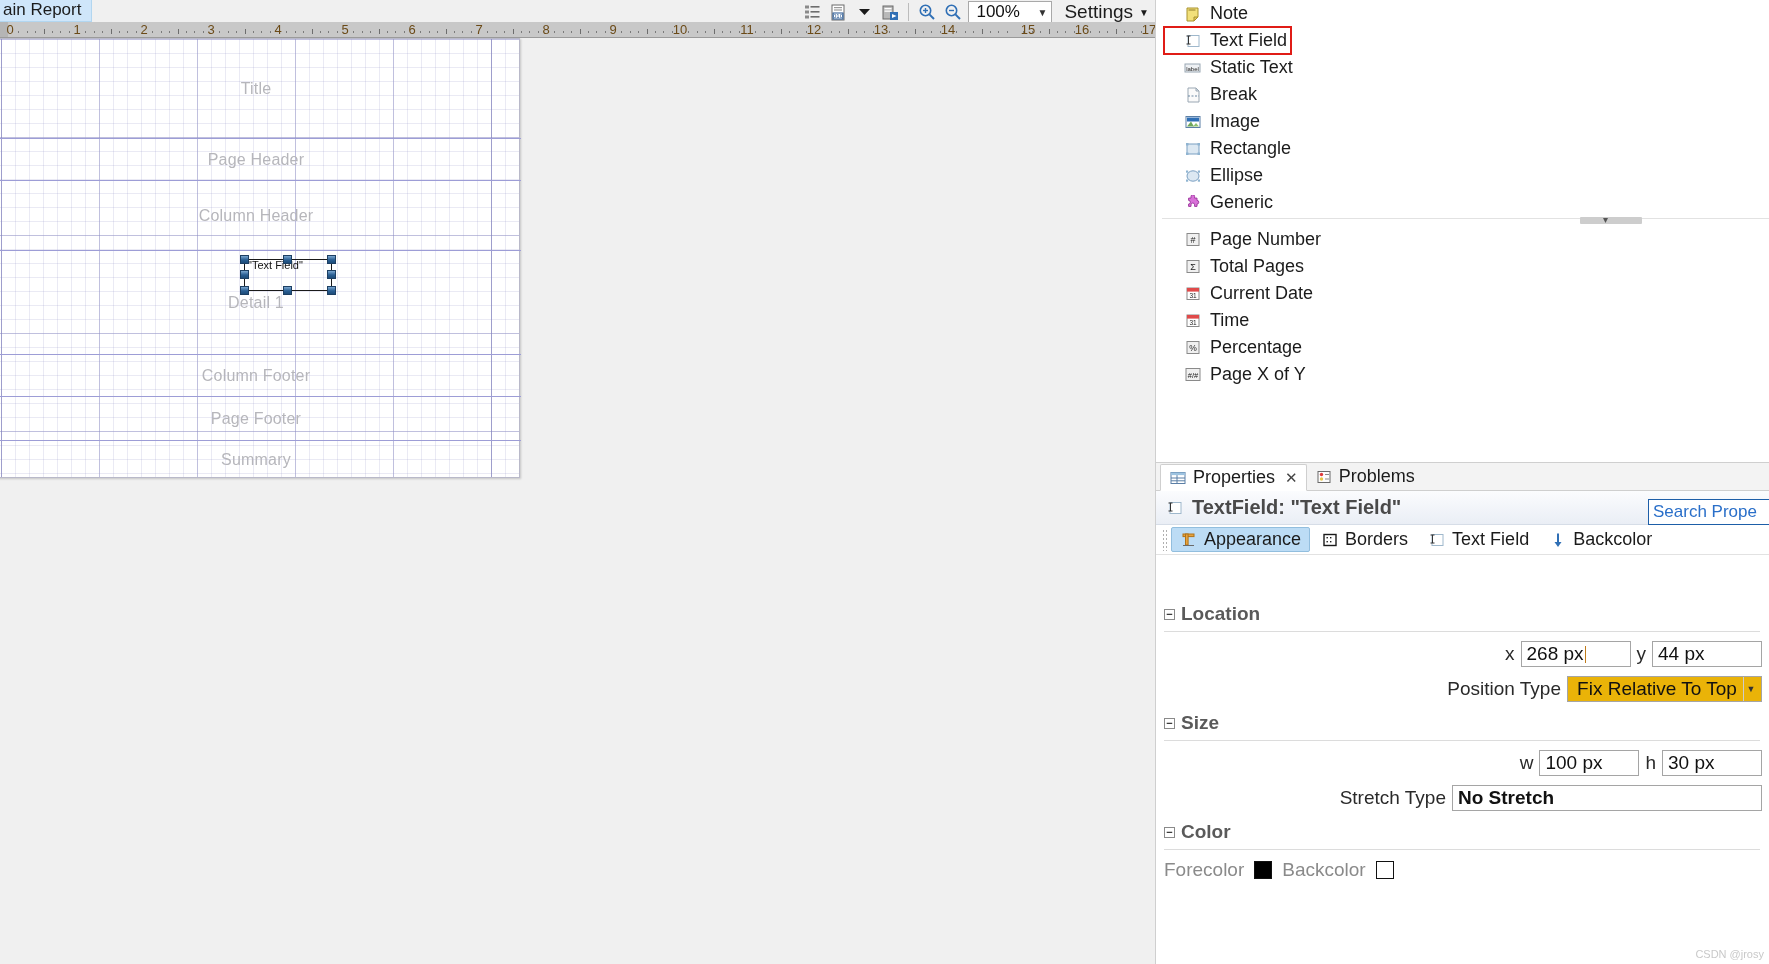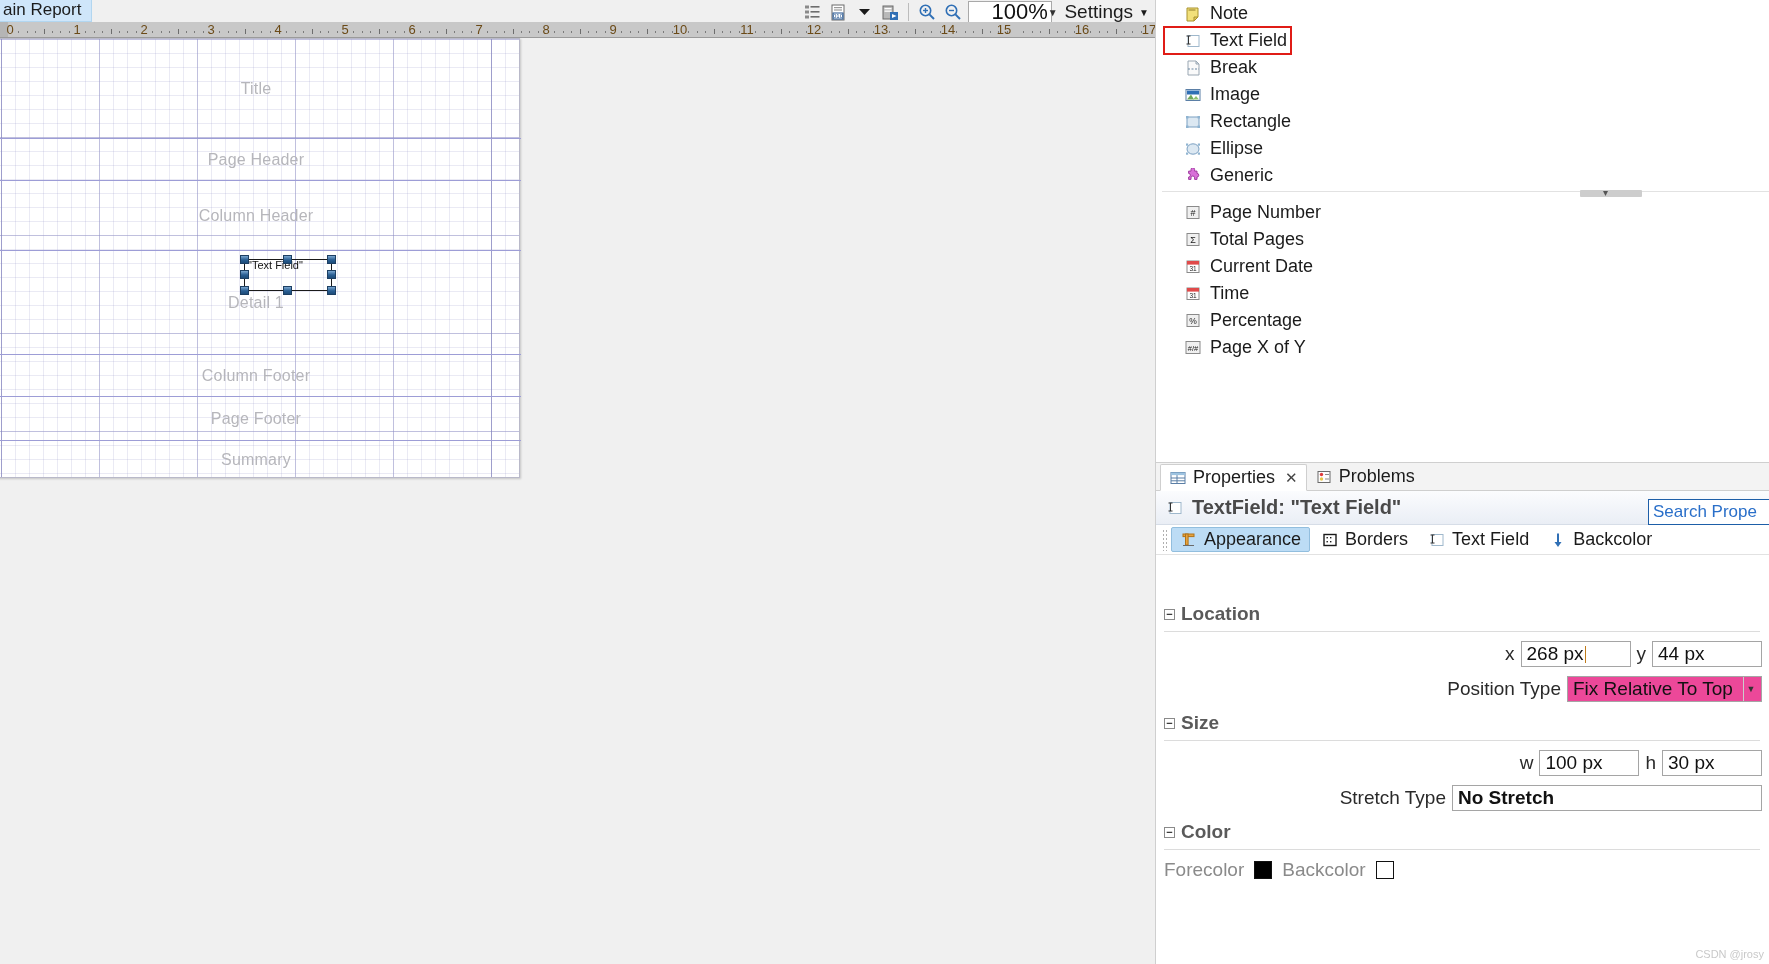--- a/index.html
+++ b/index.html
@@ -74,22 +74,22 @@
     align-items: center;
     height: 22px;
     width: 84px;
     border: 1px solid #a9a9a9;
     background: #ffffff;
     margin-left: 2px;
     position: relative;
   }
   .zoom-combo .zv {
     flex: 1;
-    font-size: 22px;
-    padding-left: 22px;
+    font-size: 17px;
+    padding-left: 7px;
     color: #111;
     line-height: 20px;
   }
   .zoom-combo .zarrow {
     width: 18px;
     text-align: center;
     font-size: 10px;
     color: #333;
   }
   .settings-menu {
@@ -463,28 +463,29 @@
   .caret-bar {
     display: inline-block;
     width: 1px; height: 17px;
     background: #c07c1c;
     vertical-align: -3px;
     margin-left: 1px;
   }
   .combo {
     height: 26px;
     border: 1px solid #a5a5a5;
-    background: #ec4899;
+    background: #eab308;
     font-size: 19px;
     line-height: 24px;
     padding: 0 20px 0 5px;
     color: #111;
     position: relative;
     white-space: nowrap;
     overflow: hidden;
+    text-align: center;
   }
   .combo .cb-arrow {
     position: absolute;
     right: 3px; top: 0;
     width: 15px; height: 24px;
     display: flex; align-items: center; justify-content: center;
     font-size: 9px; color: #333;
     border-left: 1px solid #ccc;
   }
   .swatch {
@@ -693,21 +694,21 @@
         <div class="rul-dot" style="left: 931.25px;"></div>
         <div class="rul-dot" style="left: 939.625px;"></div>
         <div class="rul-num" style="left: 948px;">14</div>
         <div class="rul-dot" style="left: 956.375px;"></div>
         <div class="rul-dot" style="left: 964.75px;"></div>
         <div class="rul-dot" style="left: 973.125px;"></div>
         <div class="rul-tick" style="left: 981.5px;"></div>
         <div class="rul-dot" style="left: 989.875px;"></div>
         <div class="rul-dot" style="left: 998.25px;"></div>
         <div class="rul-dot" style="left: 1006.62px;"></div>
-        <div class="rul-num" style="left: 1004px;">15</div>
+        <div class="rul-num" style="left: 1028px;">15</div>
         <div class="rul-dot" style="left: 1023.38px;"></div>
         <div class="rul-dot" style="left: 1031.75px;"></div>
         <div class="rul-dot" style="left: 1040.12px;"></div>
         <div class="rul-tick" style="left: 1048.5px;"></div>
         <div class="rul-dot" style="left: 1056.88px;"></div>
         <div class="rul-dot" style="left: 1065.25px;"></div>
         <div class="rul-dot" style="left: 1073.62px;"></div>
         <div class="rul-num" style="left: 1082px;">16</div>
         <div class="rul-dot" style="left: 1090.38px;"></div>
         <div class="rul-dot" style="left: 1098.75px;"></div>
@@ -783,20 +784,29 @@
           <svg width="16" height="16" viewBox="0 0 16 16">
             <rect x="3" y="2.5" width="11" height="11" fill="#ffffff" stroke="#9fb8cc"></rect>
             <line x1="1.5" y1="3" x2="5.5" y2="3" stroke="#333" stroke-width="1"></line>
             <line x1="3.5" y1="3" x2="3.5" y2="11" stroke="#333" stroke-width="1"></line>
             <line x1="1.5" y1="11" x2="5.5" y2="11" stroke="#333" stroke-width="1"></line>
           </svg>
         </span>
         <span>Text Field</span>
       </div>
 
+      <div class="pal-item">
+        <span class="pal-ico">
+          <svg width="18" height="14" viewBox="0 0 18 14">
+            <rect x="1" y="3" width="15" height="8" fill="#eef1f4" stroke="#9aa7b3"></rect>
+            <text x="8.5" y="9.5" font-size="6" text-anchor="middle" fill="#1a1a1a" font-family="Liberation Sans, sans-serif">label</text>
+          </svg>
+        </span>
+        <span>Static Text</span>
+      </div>
 
       <div class="pal-item">
         <span class="pal-ico">
           <svg width="16" height="16" viewBox="0 0 16 16">
             <path d="M3 1 h8 l3 3 v11 h-11 z" fill="#fafafa" stroke="#9aa7b3"></path>
             <path d="M11 1 v3 h3 z" fill="#dde6ee" stroke="#9aa7b3"></path>
             <line x1="3" y1="9" x2="14" y2="9" stroke="#6b87a2" stroke-dasharray="2 1.5"></line>
           </svg>
         </span>
         <span>Break</span>

